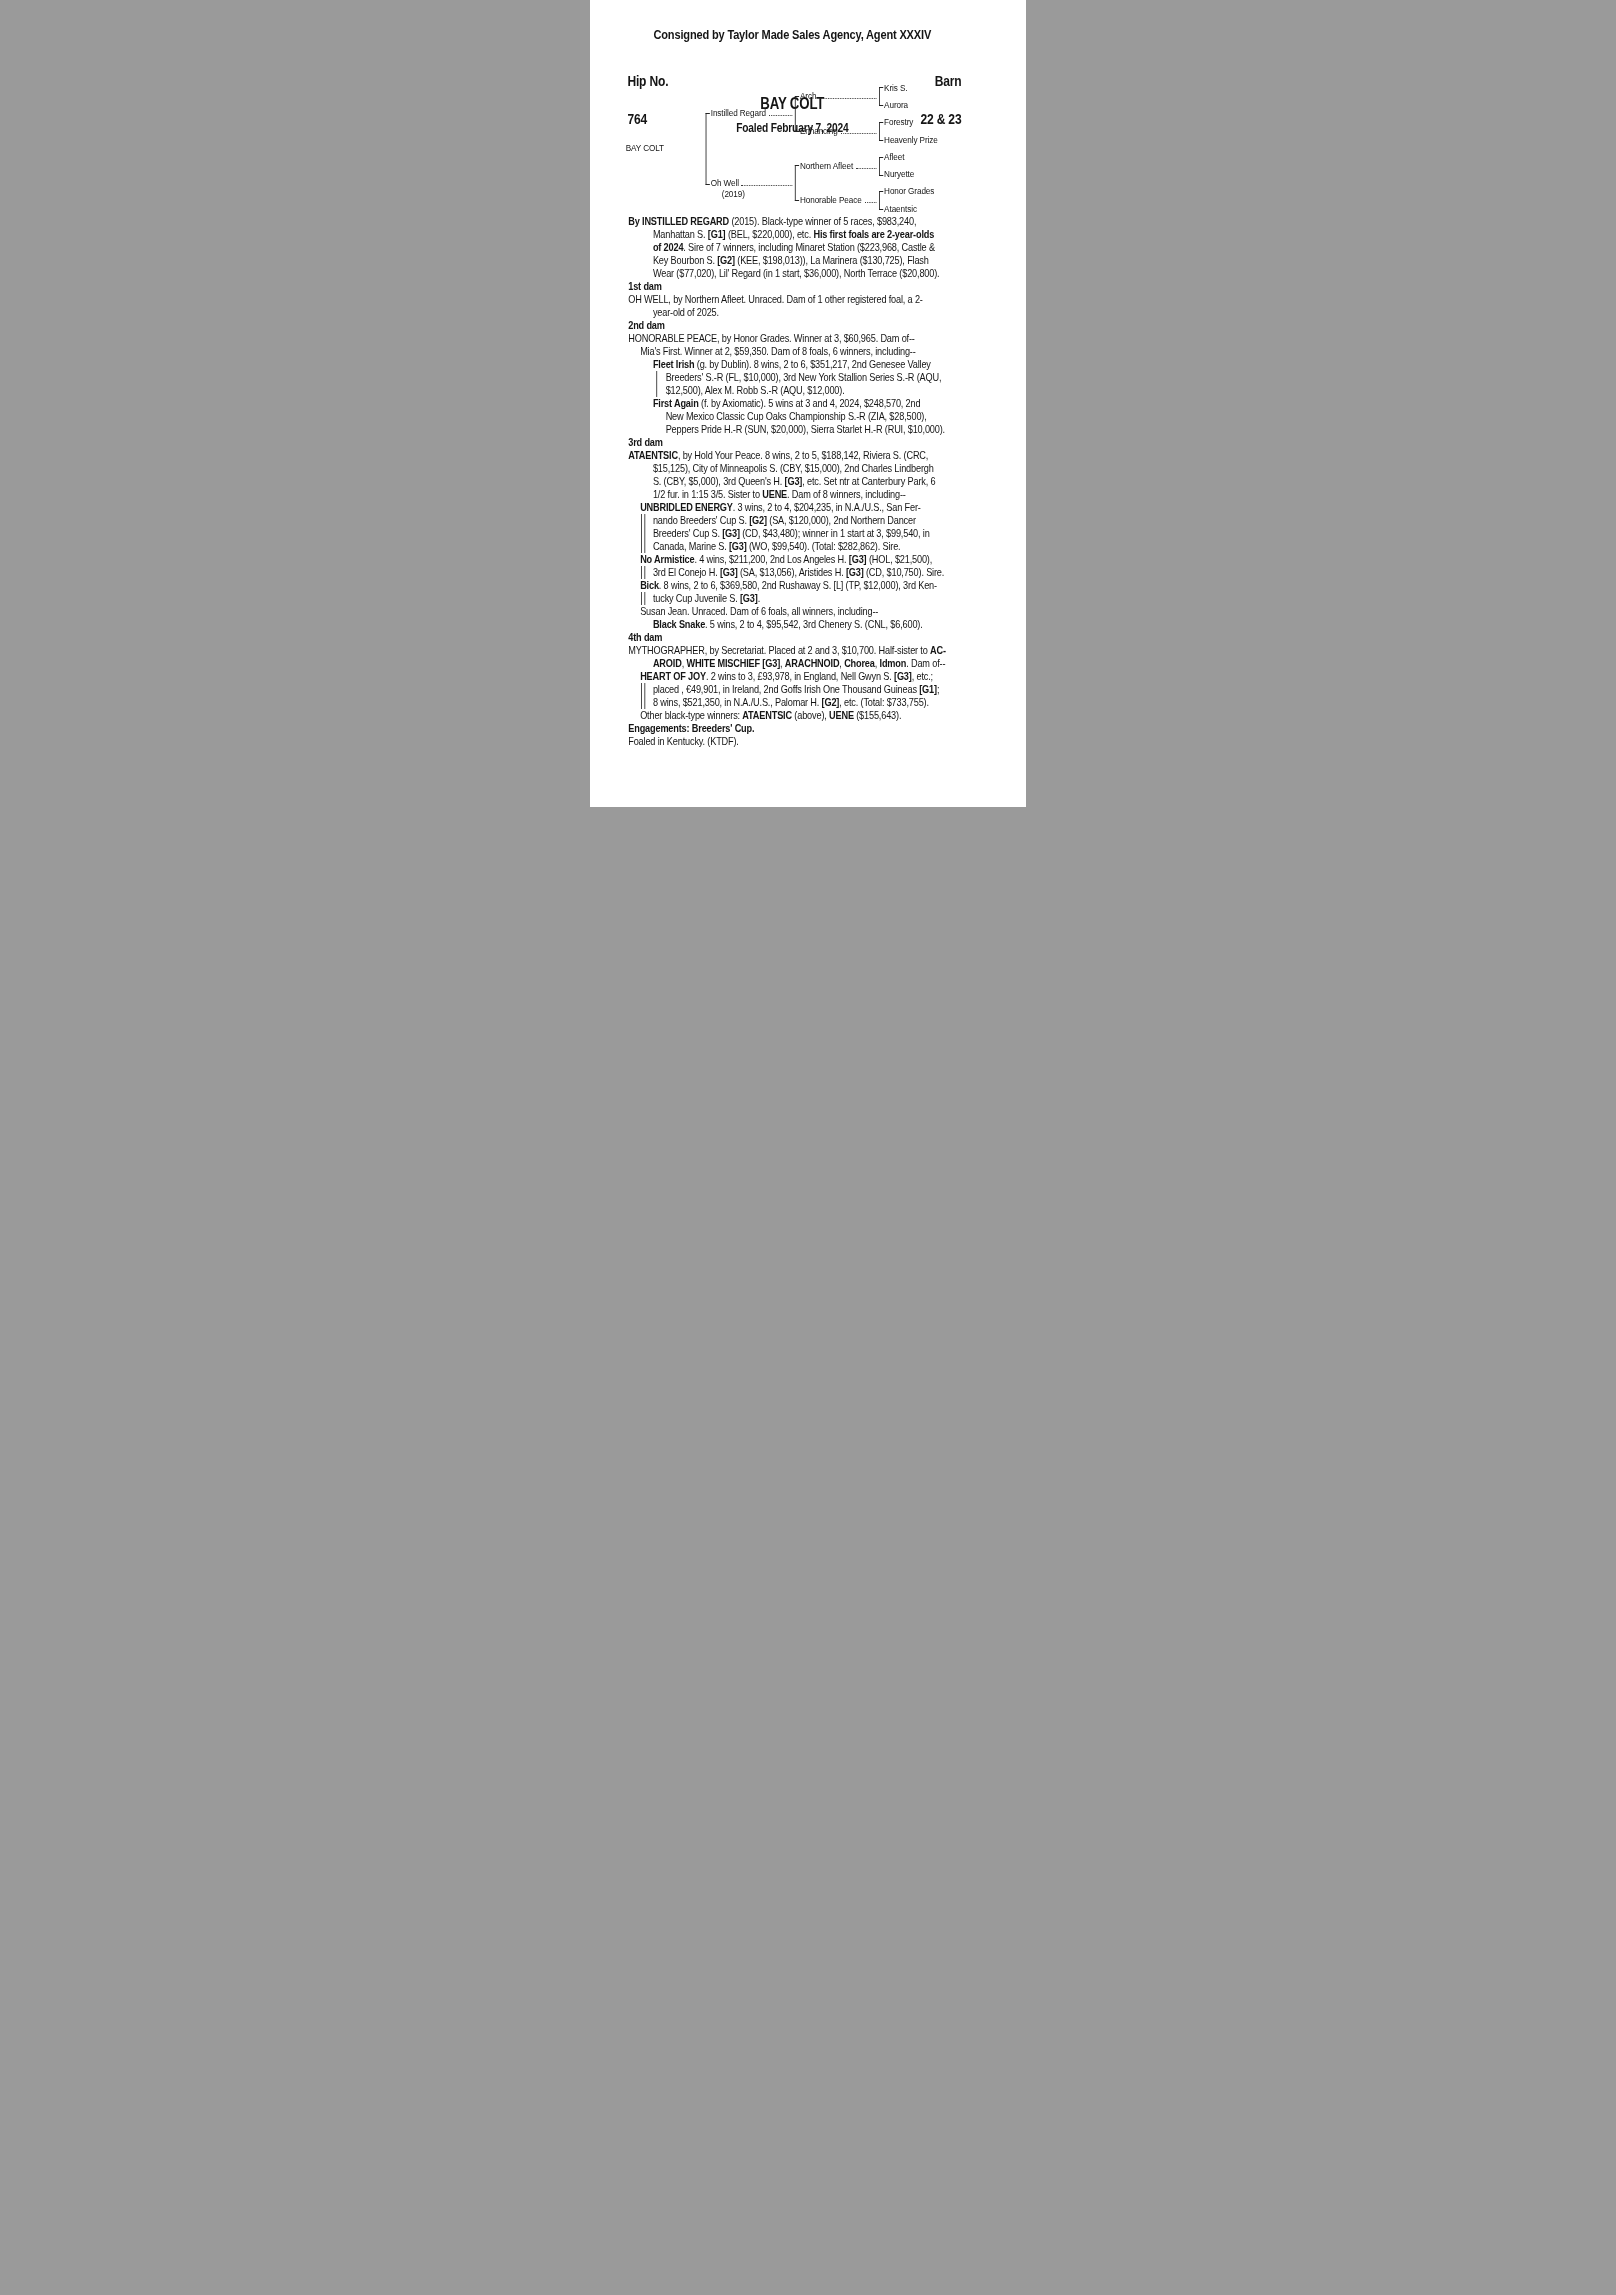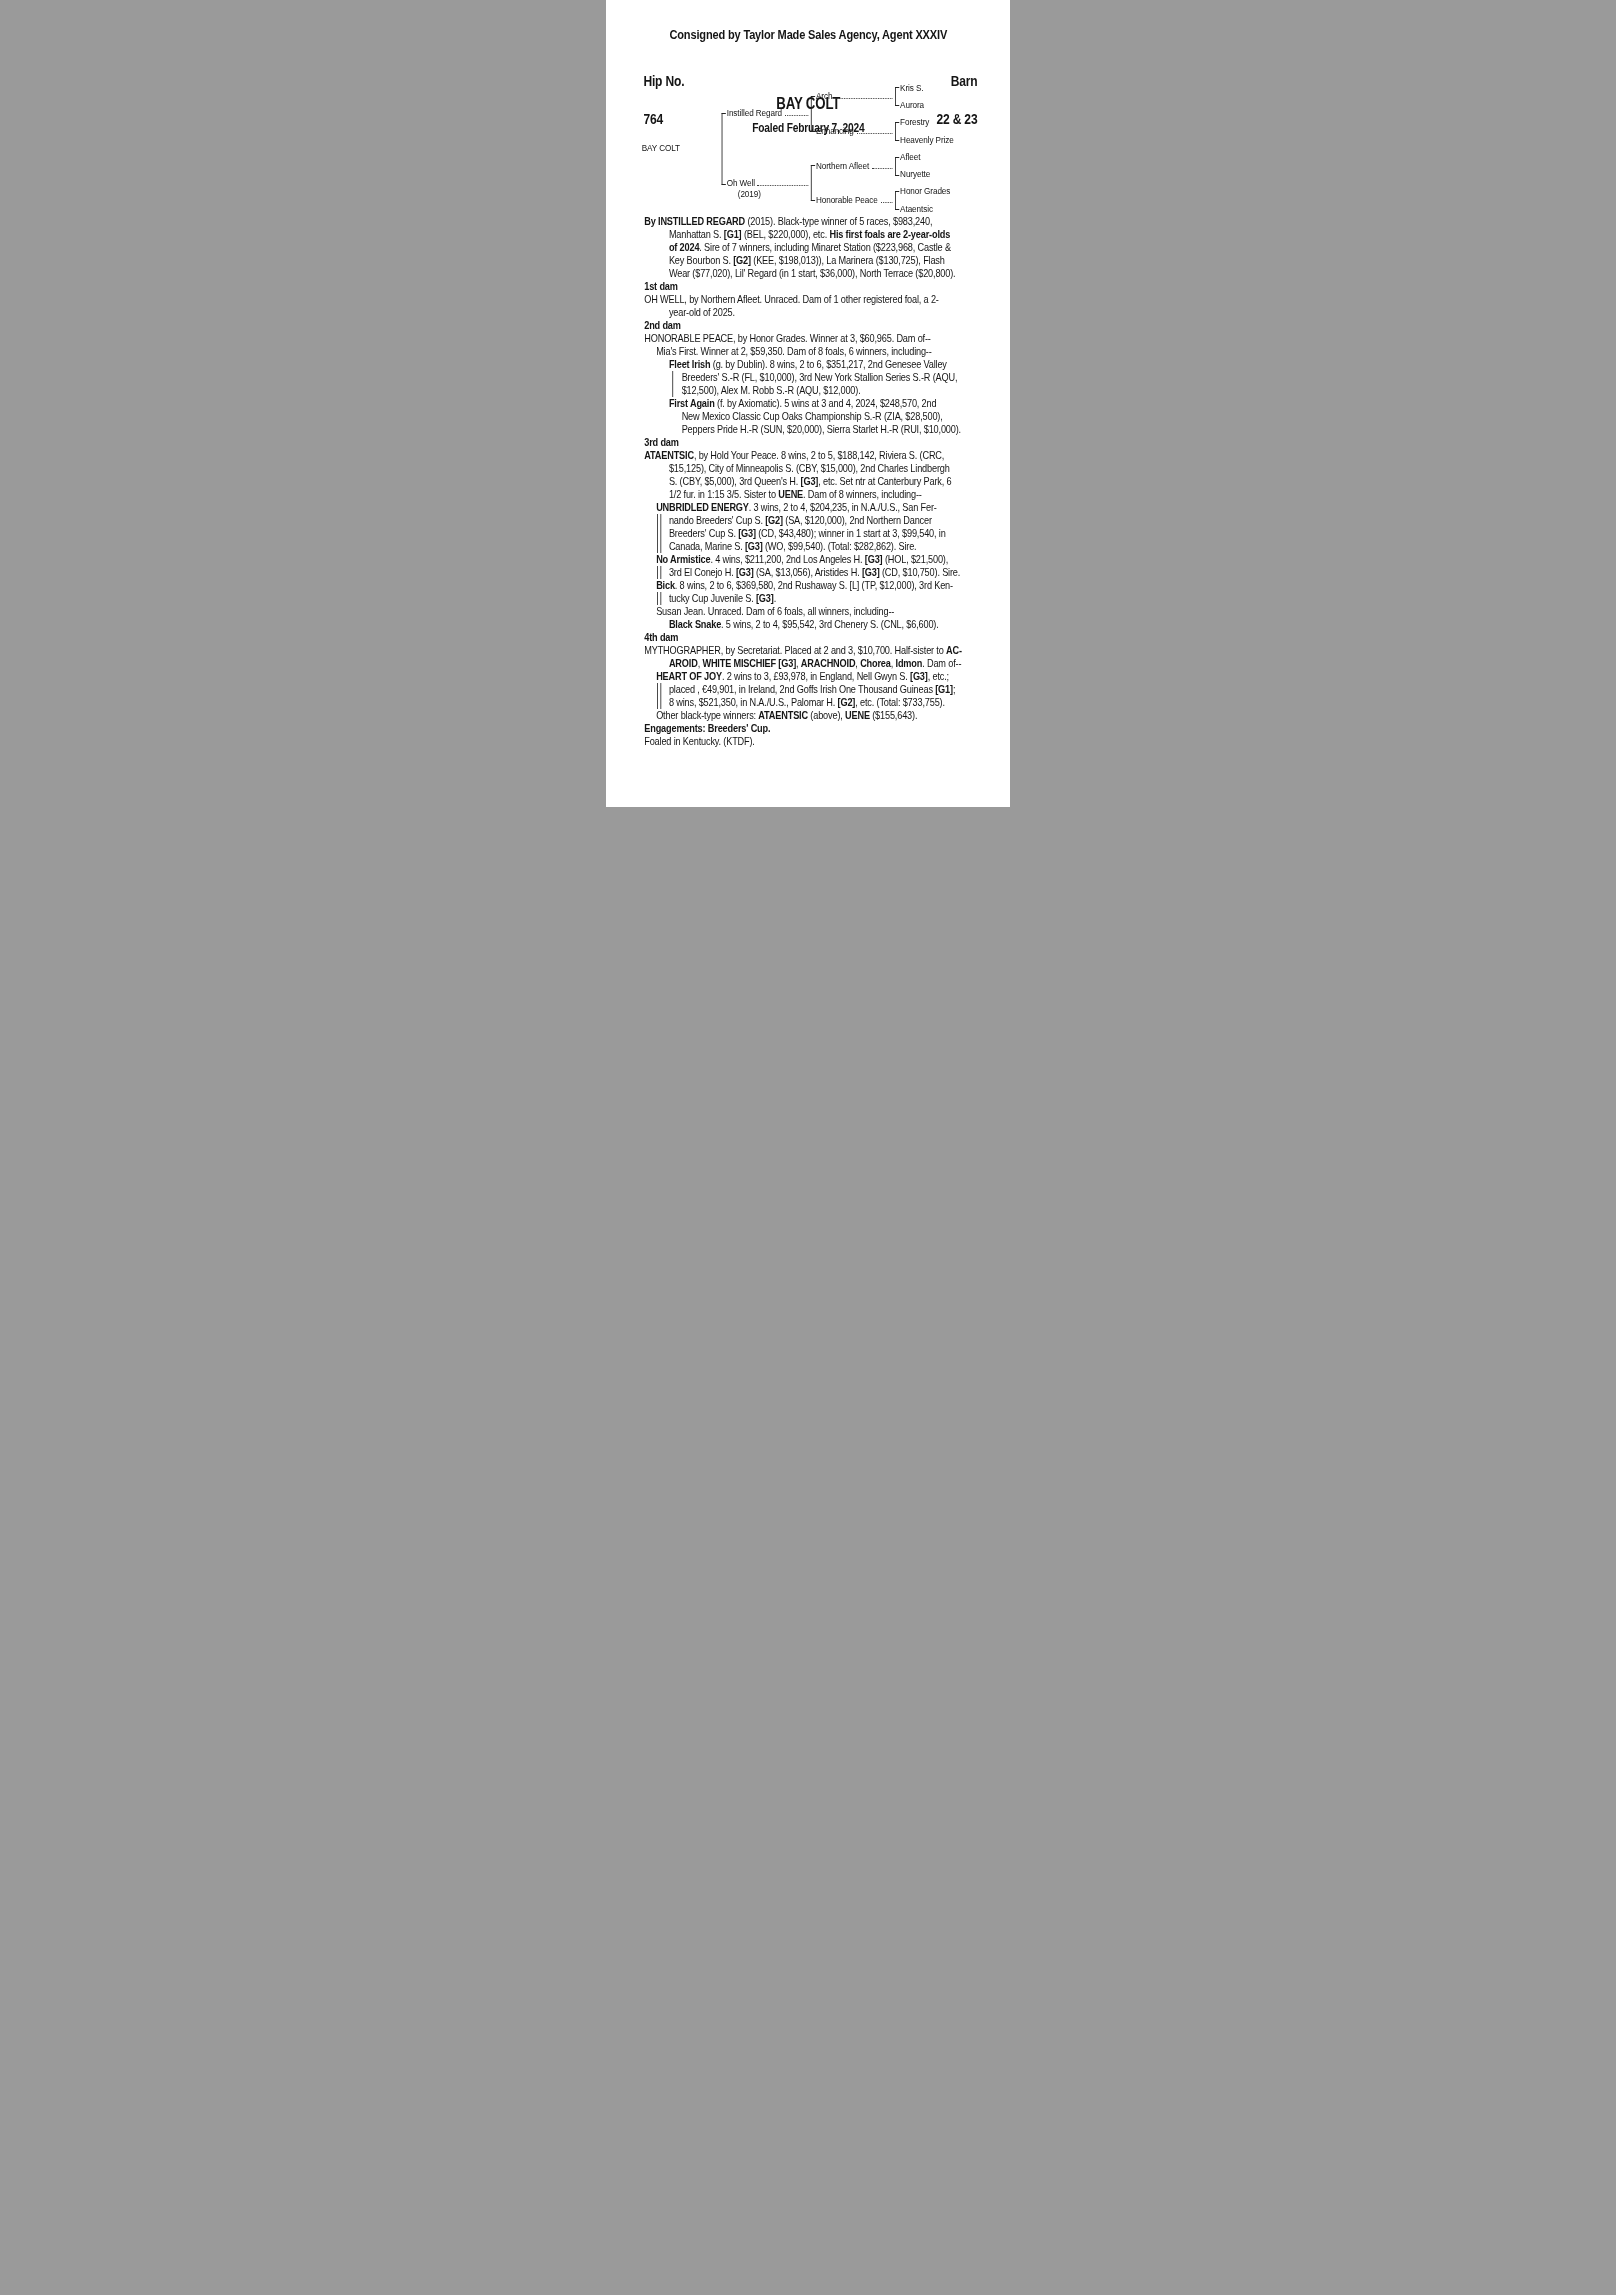--- a/index.html
+++ b/index.html
@@ -4,20 +4,21 @@
 <style>
   html,body{margin:0;padding:0;background:#9a9a9a;}
   .sheet{
     position:relative;
     width:404px;height:807px;
     margin:0 auto;
     background:#ffffff;
     overflow:hidden;
     font-family:"Liberation Sans", sans-serif;
     color:#151515;
+    padding-left:32px;
   }
   .squeeze{
     position:absolute;left:0;top:0;
     width:476px;height:807px;
     transform:scaleX(0.85);
     transform-origin:0 0;
   }
   
   .consignor{
     position:absolute;left:0;top:27px;width:100%;

